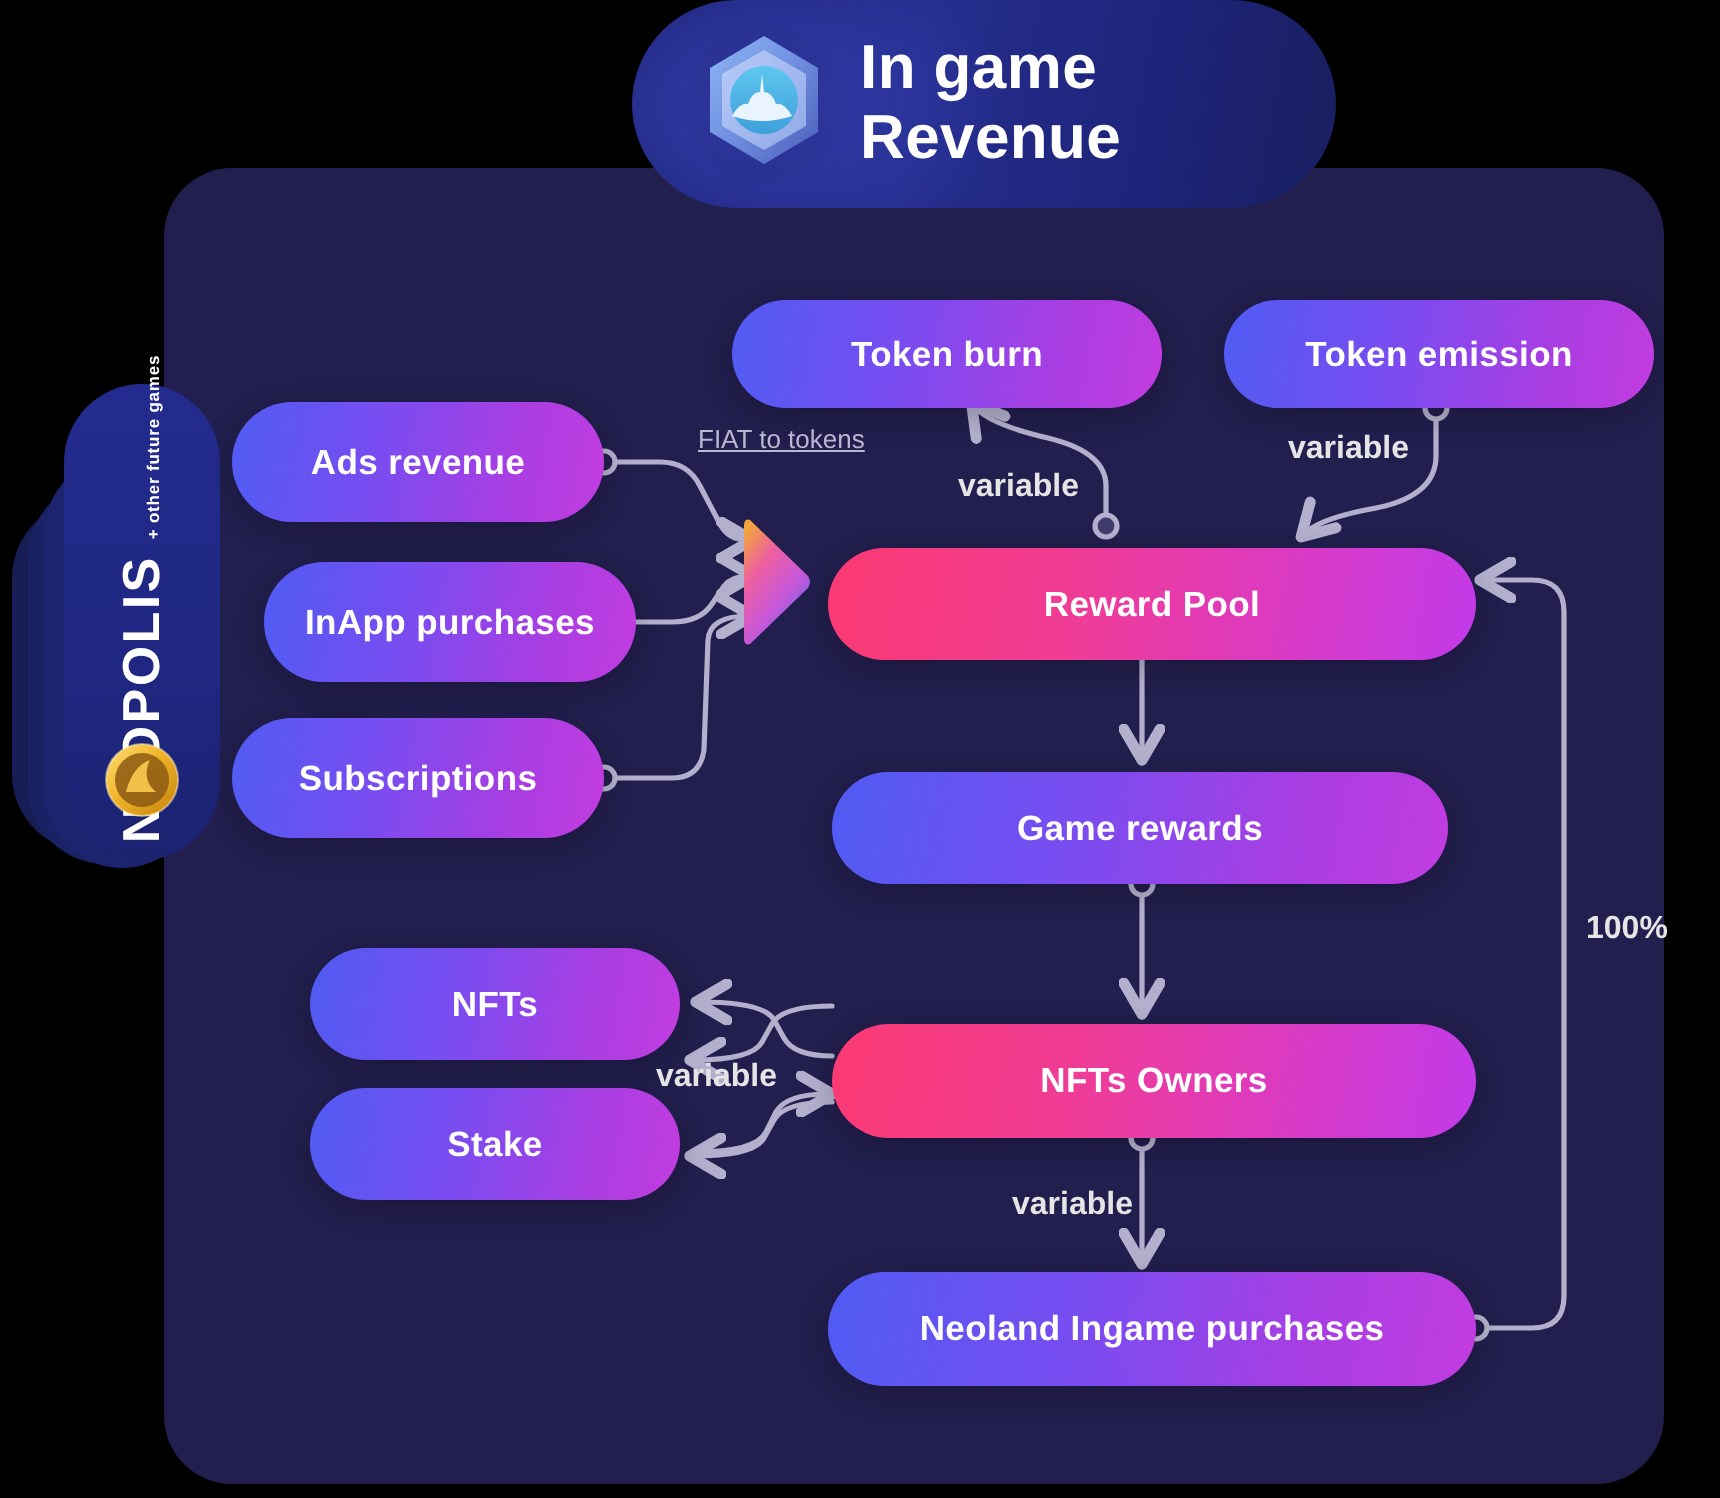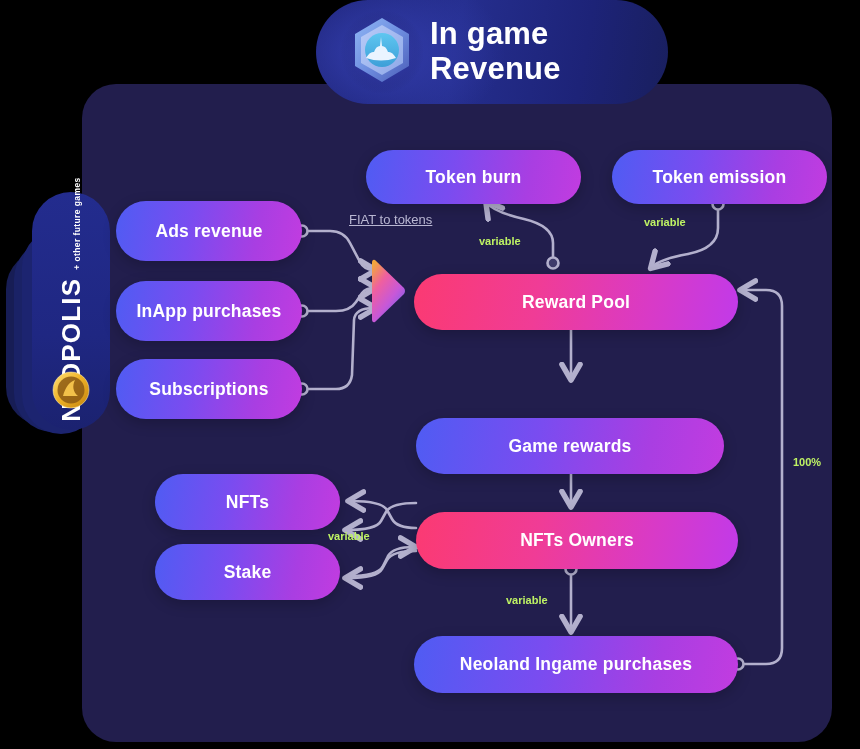--- a/index.html
+++ b/index.html
@@ -116,22 +116,22 @@
 
   
   svg.wires { position: absolute; left: 0; top: 0; width: 860px; height: 749px; z-index: 2; overflow: visible; }
   .wire { fill: none; stroke: #b3b0cd; stroke-width: 2.6; stroke-linecap: round; }
   .dot  { fill: #221e4d; stroke: #b3b0cd; stroke-width: 2.6; }
   .dot-solid { fill: #3f3b6b; stroke: #b3b0cd; stroke-width: 2.6; }
 
   
   .elabel {
     position: absolute;
-    color: #bef264;
-    font-size: 11px;
+    color: #e5e5e5;
+    font-size: 16px;
     font-weight: bold;
     z-index: 4;
     white-space: nowrap;
   }
   .elabel.plain { font-weight: normal; color: #b9b7d2; font-size: 13px; }
 
   
   .funnel { position: absolute; left: 372px; top: 257px; width: 34px; height: 68px; z-index: 4; }
 </style>
 </head>
@@ -249,38 +249,38 @@
       <circle cx="44" cy="42" r="17" fill="url(#circG)"></circle>
       <path d="M28,50 q4,-7 8,-6 q2,-6 6,-6 l1,-9 l1,9 q4,0 6,6 q4,-1 8,6 q-15,5 -30,0 Z" fill="#eaf4ff"></path>
     </svg>
     <div class="header-title">In game
 Revenue</div>
   </div>
 
   <div class="node purple" style="left:116px;  top:201px; width:186px; height:60px;">
       <span>Ads revenue</span>
     </div>
-  <div class="node purple" style="left:116px;  top:281px; width:186px; height:60px;align-items:center;">
+  <div class="node purple" style="left:132px;  top:281px; width:186px; height:60px;align-items:center;">
       <span>InApp purchases</span>
     </div>
   <div class="node purple" style="left:116px;  top:359px; width:186px; height:60px;justify-content:center;">
       <span>Subscriptions</span>
     </div>
 
   <div class="node purple" style="left:366px;  top:150px; width:215px; height:54px;">
       <span>Token burn</span>
     </div>
   <div class="node purple" style="left:612px;  top:150px; width:215px; height:54px;">
       <span>Token emission</span>
     </div>
 
   <div class="node pink" style="left:414px;  top:262px; width:324px; height:56px;margin-top:12px;">
       <span>Reward Pool</span>
     </div>
-  <div class="node purple" style="left:416px;  top:386px; width:308px; height:56px;margin-top:32px;">
+  <div class="node purple" style="left:416px;  top:386px; width:308px; height:56px;">
       <span>Game rewards</span>
     </div>
 
   <div class="node purple" style="left:155px;  top:474px; width:185px; height:56px;">
       <span>NFTs</span>
     </div>
   <div class="node purple" style="left:155px;  top:544px; width:185px; height:56px;">
       <span>Stake</span>
     </div>
 

